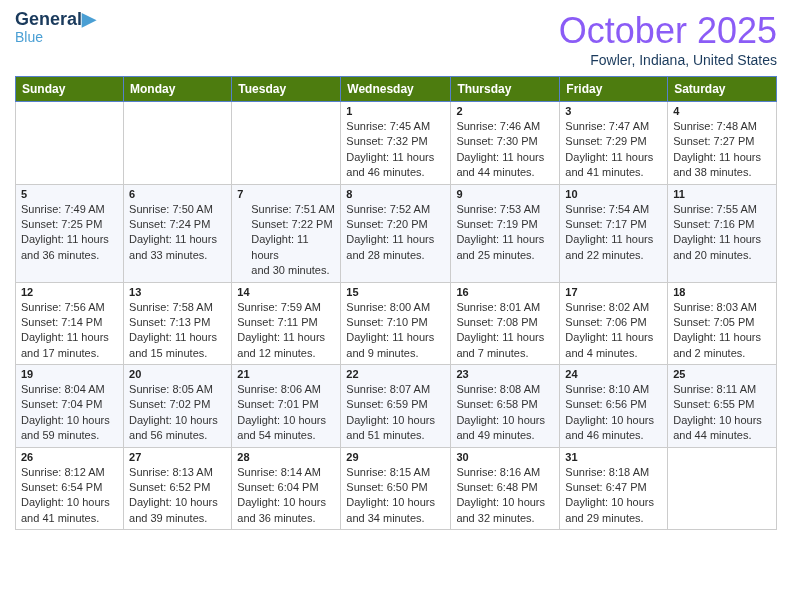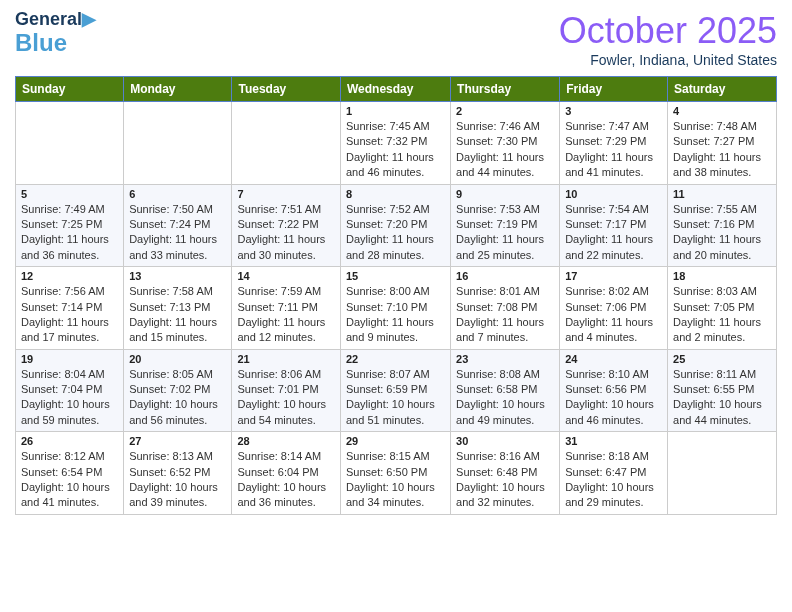--- a/index.html
+++ b/index.html
@@ -84,21 +84,21 @@
 
 <div class="page">
   <div class="header">
     <div class="logo">
       <div>
         <div style="display:flex;align-items:center;">
           <div style="font-size:18px;font-weight:bold;color:#1a3a5c;line-height:1.1;">
             <span style="color:#1a3a5c;">General</span><span style="color:#4a9fd4;">▶</span>
           </div>
         </div>
-        <div style="font-size:24px;font-weight:bold;color:#4a9fd4;line-height:1.1;">Blue</div>
+        <div style="font-size:14px;font-weight:normal;color:#4a9fd4;line-height:1.1;">Blue</div>
       </div>
     </div>
     <div class="title-block">
       <div class="month-title">October 2025</div>
       <div class="location-title">Fowler, Indiana, United States</div>
     </div>
   </div>
 
   <table class="calendar">
     <thead>
@@ -156,21 +156,21 @@
           </td>
           <td>
             <div class="day-number">6</div>
             <div class="day-info" style="white-space: pre-line;">Sunrise: 7:50 AM
 Sunset: 7:24 PM
 Daylight: 11 hours
 and 33 minutes.</div>
           </td>
           <td>
             <div class="day-number">7</div>
-            <div class="day-info" style="white-space: pre-line;">Sunrise: 7:51 AM
+            <div class="day-info" style="white-space: pre-line; margin-left: 14px;">Sunrise: 7:51 AM
 Sunset: 7:22 PM
 Daylight: 11 hours
 and 30 minutes.</div>
           </td>
           <td>
             <div class="day-number">8</div>
             <div class="day-info" style="white-space: pre-line;">Sunrise: 7:52 AM
 Sunset: 7:20 PM
 Daylight: 11 hours
 and 28 minutes.</div>

